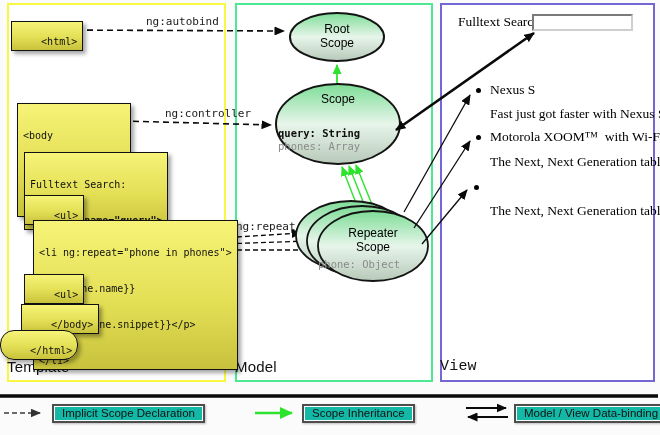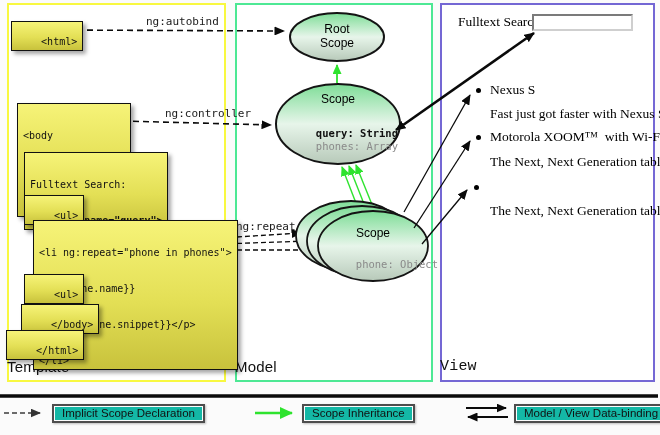--- a/index.html
+++ b/index.html
@@ -9,21 +9,21 @@
   .col-label{position:absolute;font-size:15px;color:#111;text-align:left;letter-spacing:.2px;}
   svg.overlay{position:absolute;left:0;top:0;z-index:3;pointer-events:none;}
   .codebox{position:absolute;z-index:4;background:linear-gradient(180deg,#f6f378 0%,#e3df55 55%,#c8c23c 100%);
            border:1.5px solid #111;box-shadow:2.5px 3px 4px rgba(0,0,0,.35);
            font-family:"DejaVu Sans Mono","Liberation Mono",monospace;font-size:10px;line-height:12px;
            color:#111;padding:2px 5px;white-space:pre;}
   .codebox .b{font-weight:bold;}
   .nglabel{position:absolute;z-index:4;font-family:"DejaVu Sans Mono","Liberation Mono",monospace;
            font-size:11px;color:#1a1a1a;white-space:pre;}
   .scope-text{position:absolute;z-index:4;text-align:center;font-size:12px;line-height:13.5px;color:#000;}
-  .scope-prop{position:absolute;z-index:4;text-align:right;
+  .scope-prop{position:absolute;z-index:4;text-align:left;
               font-family:"DejaVu Sans Mono","Liberation Mono",monospace;font-size:10.5px;white-space:pre;}
   .serif{position:absolute;z-index:4;font-family:"Liberation Serif","DejaVu Serif",serif;
          font-size:13.5px;color:#000;white-space:pre;}
   .bullet{position:absolute;z-index:4;width:5px;height:5px;border-radius:50%;background:#000;}
   .search-input{position:absolute;z-index:4;width:93px;height:13px;border:2px inset #cfcfcf;
                 background:#fff;font-size:11px;padding:0 2px;}
   .legend-box{position:absolute;z-index:4;background:#14b8a6;border:2px solid #4d4d4d;
               box-shadow:inset 0 0 0 1px #fdfdfd,1px 1px 2px rgba(0,0,0,.25);
               font-size:11.5px;color:#111;padding:1px 8px 2px 8px;white-space:nowrap;}
 </style>
@@ -113,42 +113,43 @@
     <div>  {{phone.name}}</div>
     <div>  &lt;p&gt;{{phone.snippet}}&lt;/p&gt;</div>
     <div>&lt;/li&gt;</div></div>
 
   <div class="codebox" style="left:24px;top:274px;">
     <span>&lt;ul&gt;</span></div>
 
   <div class="codebox" style="left:21px;top:304px;">
     <span>&lt;/body&gt;</span></div>
 
-  <div class="codebox" style="left:6px;top:330px;">
+  <div class="codebox" style="left:0;top:330px;border-radius:14px;">
     <span>&lt;/html&gt;</span></div>
 
   <div class="nglabel" style="left:146px;top:15px;">ng:autobind</div>
   <div class="nglabel" style="left:137px;top:107px;margin-left:28px;">ng:controller</div>
   <div class="nglabel" style="left:236px;top:220px;">ng:repeat</div>
 
   <div class="scope-text" style="left:292px;top:23px;width:90px;">
     <div>Root</div>
     <div>Scope</div>
     </div>
 
   <div class="scope-text" style="left:278px;top:93px;width:120px;">
     <div>Scope</div>
     </div>
   <div class="scope-prop" style="left:278px;top:127px;width:120px;font-weight:bold;color:#101010;">query: String</div>
   <div class="scope-prop" style="left:278px;top:140px;width:120px;color:#8a8a8a;">phones: Array</div>
 
   <div class="scope-text" style="left:323px;top:227px;width:100px;">
+    <div>Repeater</div>
     <div>Scope</div>
     </div>
-  <div class="scope-prop" style="left:338px;top:258px;width:100px;color:#8a8a8a;">phone: Object</div>
+  <div class="scope-prop" style="left:318px;top:258px;width:100px;color:#8a8a8a;">phone: Object</div>
 
   <div class="serif" style="left:458px;top:14px;">Fulltext Search:</div>
   <input class="search-input" type="text" style="left: 532px; top: 14px;" value="">
 
   <div class="bullet" style="left:476px;top:88px;"></div>
   <div class="serif" style="left:490px;top:82px;">Nexus S</div>
   <div class="serif" style="left:490px;top:106px;">Fast just got faster with Nexus S.</div>
 
   <div class="bullet" style="left:476px;top:135px;"></div>
   <div class="serif" style="left:490px;top:129px;">Motorola XOOM™  with Wi-Fi</div>

